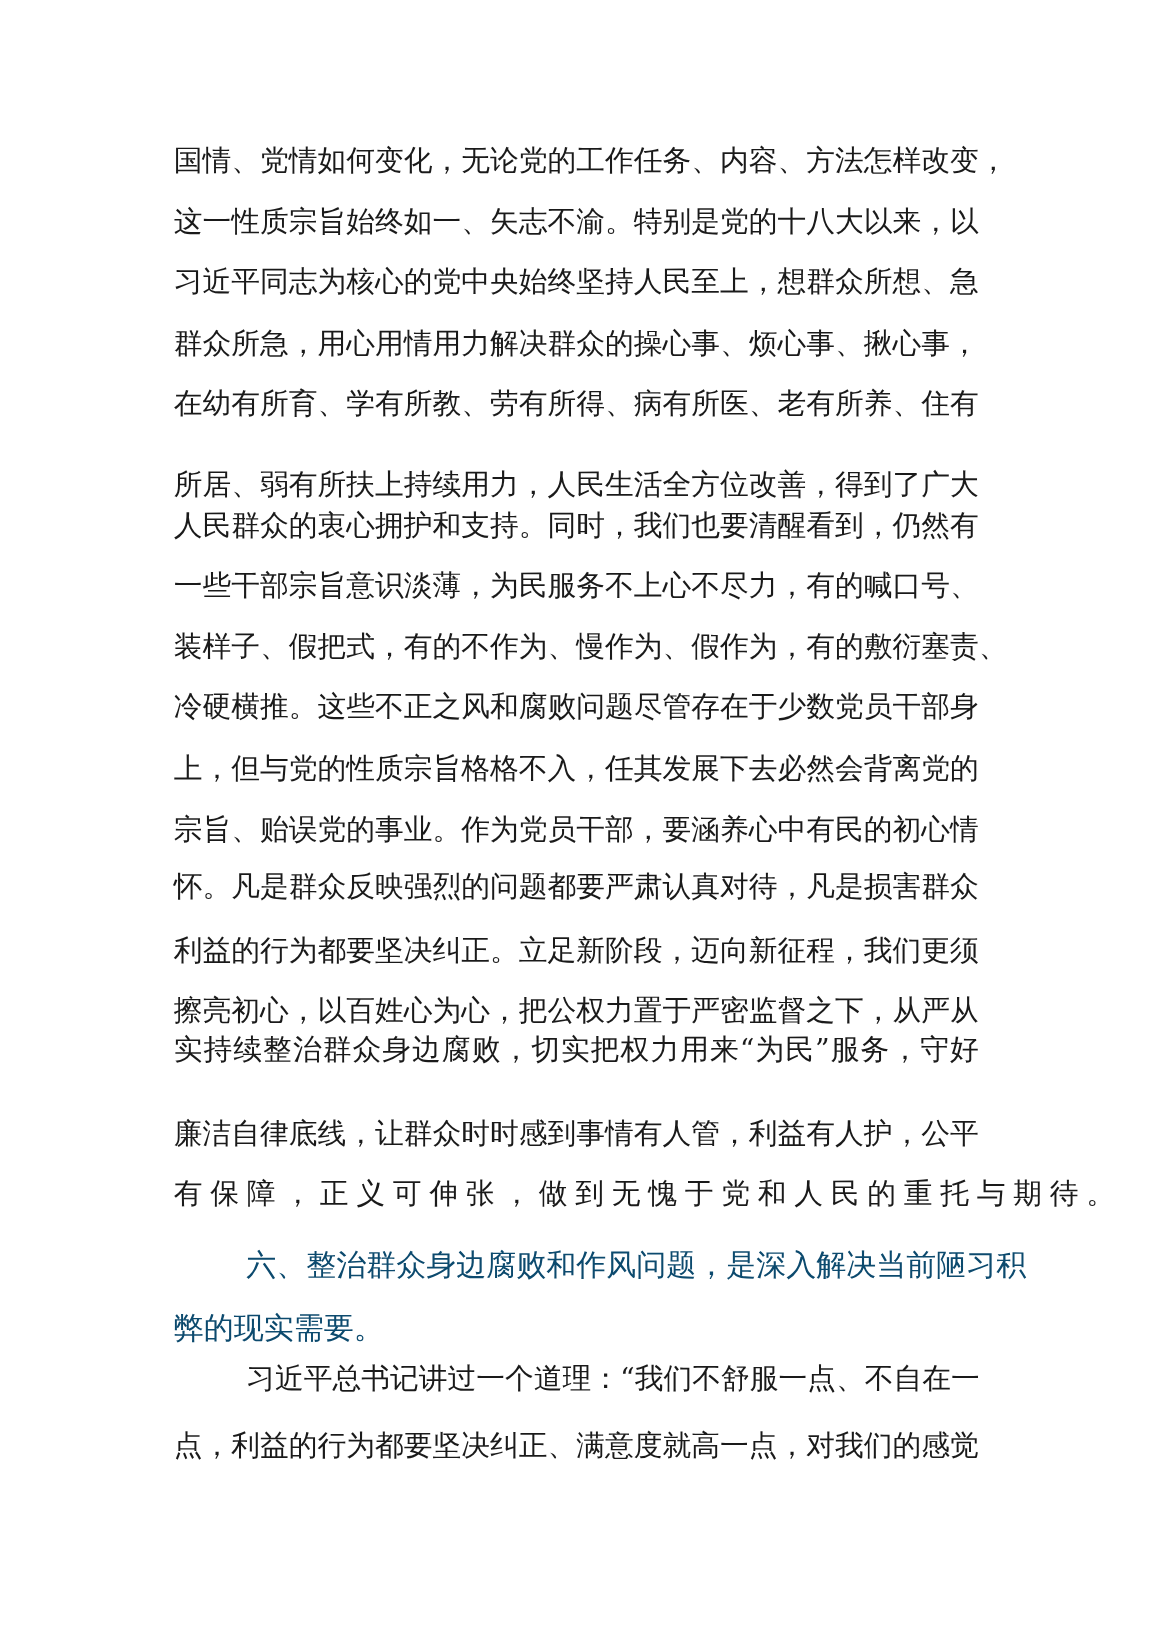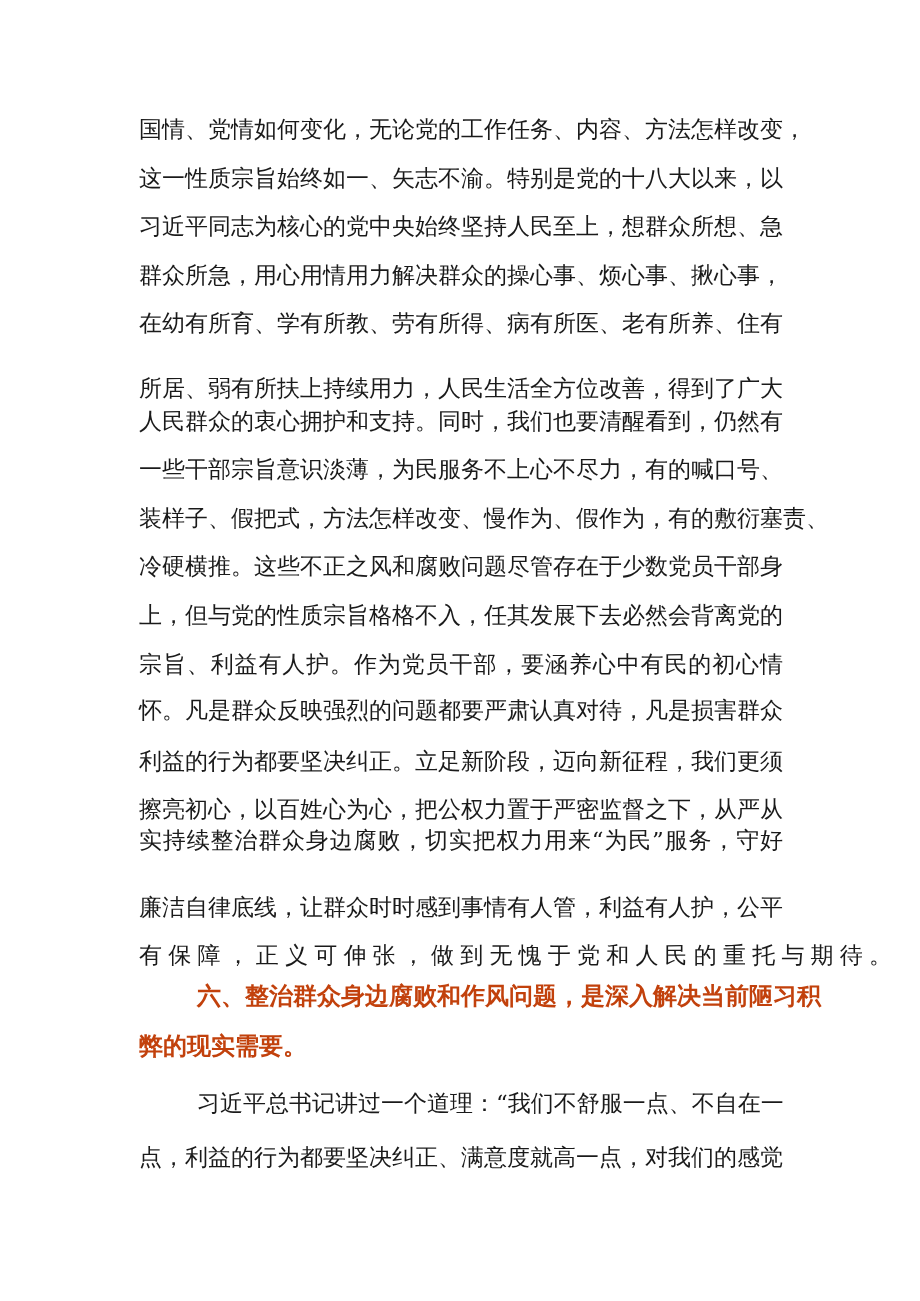--- a/index.html
+++ b/index.html
@@ -38,46 +38,47 @@
     .line.last {
       text-align-last: left;
       letter-spacing: 6.2px;
     }
     .line.indent {
       left: 197px;
       width: 586px;
     }
     .heading {
       font-family: "DejaVu Sans", "Liberation Sans", sans-serif;
-      font-weight: bold;
-      color: #c2410c;
+      font-weight: normal;
+      color: #0c4a6e;
       font-size: 24px;
+      margin-top: 16px;
     }
     .heading.last {
       letter-spacing: 0;
     }
   </style>
 </head>
 <body>
 
 <div class="page">
 
   <div>
       <div class="line" style="top: 113px;">国情、党情如何变化，无论党的工作任务、内容、方法怎样改变，</div>
       <div class="line" style="top: 161.6px;">这一性质宗旨始终如一、矢志不渝。特别是党的十八大以来，以</div>
       <div class="line" style="top: 210.2px;">习近平同志为核心的党中央始终坚持人民至上，想群众所想、急</div>
       <div class="line" style="top: 258.8px;">群众所急，用心用情用力解决群众的操心事、烦心事、揪心事，</div>
       <div class="line" style="top: 307.4px;">在幼有所育、学有所教、劳有所得、病有所医、老有所养、住有</div>
       <div class="line" style="top: 356px; margin-top: 16px;">所居、弱有所扶上持续用力，人民生活全方位改善，得到了广大</div>
       <div class="line" style="top: 404.6px;">人民群众的衷心拥护和支持。同时，我们也要清醒看到，仍然有</div>
       <div class="line" style="top: 453.2px;">一些干部宗旨意识淡薄，为民服务不上心不尽力，有的喊口号、</div>
-      <div class="line" style="top: 501.8px;">装样子、假把式，方法怎样改变、慢作为、假作为，有的敷衍塞责、</div>
+      <div class="line" style="top: 501.8px;">装样子、假把式，有的不作为、慢作为、假作为，有的敷衍塞责、</div>
       <div class="line" style="top: 550.4px;">冷硬横推。这些不正之风和腐败问题尽管存在于少数党员干部身</div>
       <div class="line" style="top: 599px;">上，但与党的性质宗旨格格不入，任其发展下去必然会背离党的</div>
-      <div class="line" style="top: 647.6px;">宗旨、利益有人护。作为党员干部，要涵养心中有民的初心情</div>
+      <div class="line" style="top: 647.6px;">宗旨、贻误党的事业。作为党员干部，要涵养心中有民的初心情</div>
       <div class="line" style="top: 662px; margin-top: 32px;">怀。凡是群众反映强烈的问题都要严肃认真对待，凡是损害群众</div>
       <div class="line" style="top: 744.8px;">利益的行为都要坚决纠正。立足新阶段，迈向新征程，我们更须</div>
       <div class="line" style="top: 793.4px;">擦亮初心，以百姓心为心，把公权力置于严密监督之下，从严从</div>
       <div class="line" style="top: 824px;">实持续整治群众身边腐败，切实把权力用来“为民”服务，守好</div>
       <div class="line" style="top: 890.6px;">廉洁自律底线，让群众时时感到事情有人管，利益有人护，公平</div>
       <div class="line last" style="top: 939.2px;">有保障，正义可伸张，做到无愧于党和人民的重托与期待。</div>
     </div>
 
   <div>
   </div>

